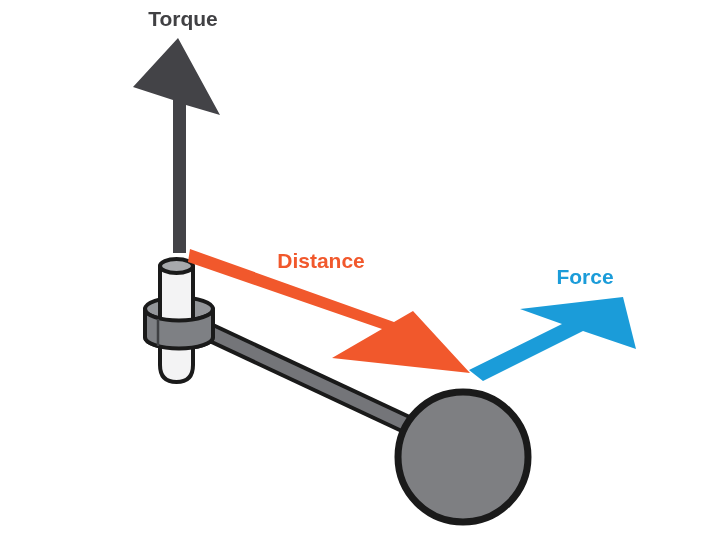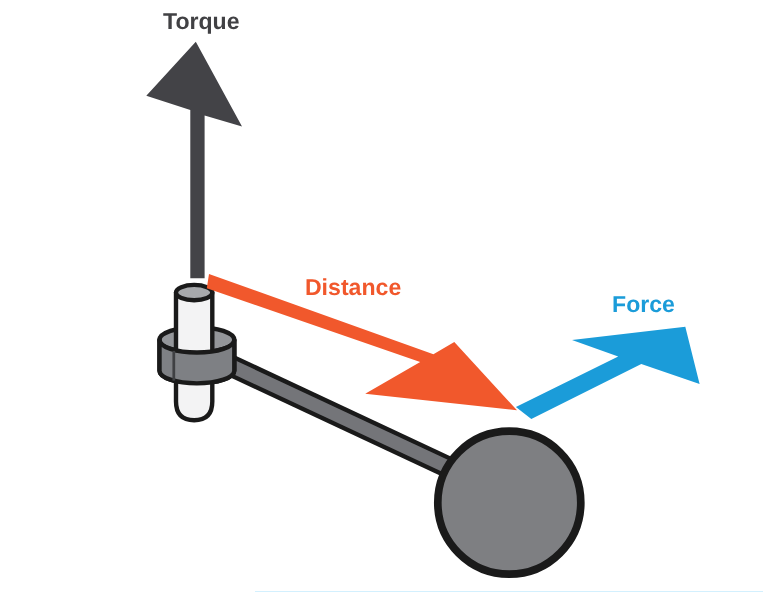--- a/index.html
+++ b/index.html
@@ -4,21 +4,21 @@
 <style>
   html, body {
     margin: 0;
     padding: 0;
     background: #ffffff;
   }
   .stage {
     position: relative;
     width: 711px;
     height: 538px;
-    background: #7dd3fc;
+    background: #0369a1;
     overflow: hidden;
   }
   svg { display: block; }
   .label {
     font-family: "Liberation Sans", sans-serif;
     font-weight: bold;
     font-size: 21px;
   }
 </style>
 </head>

